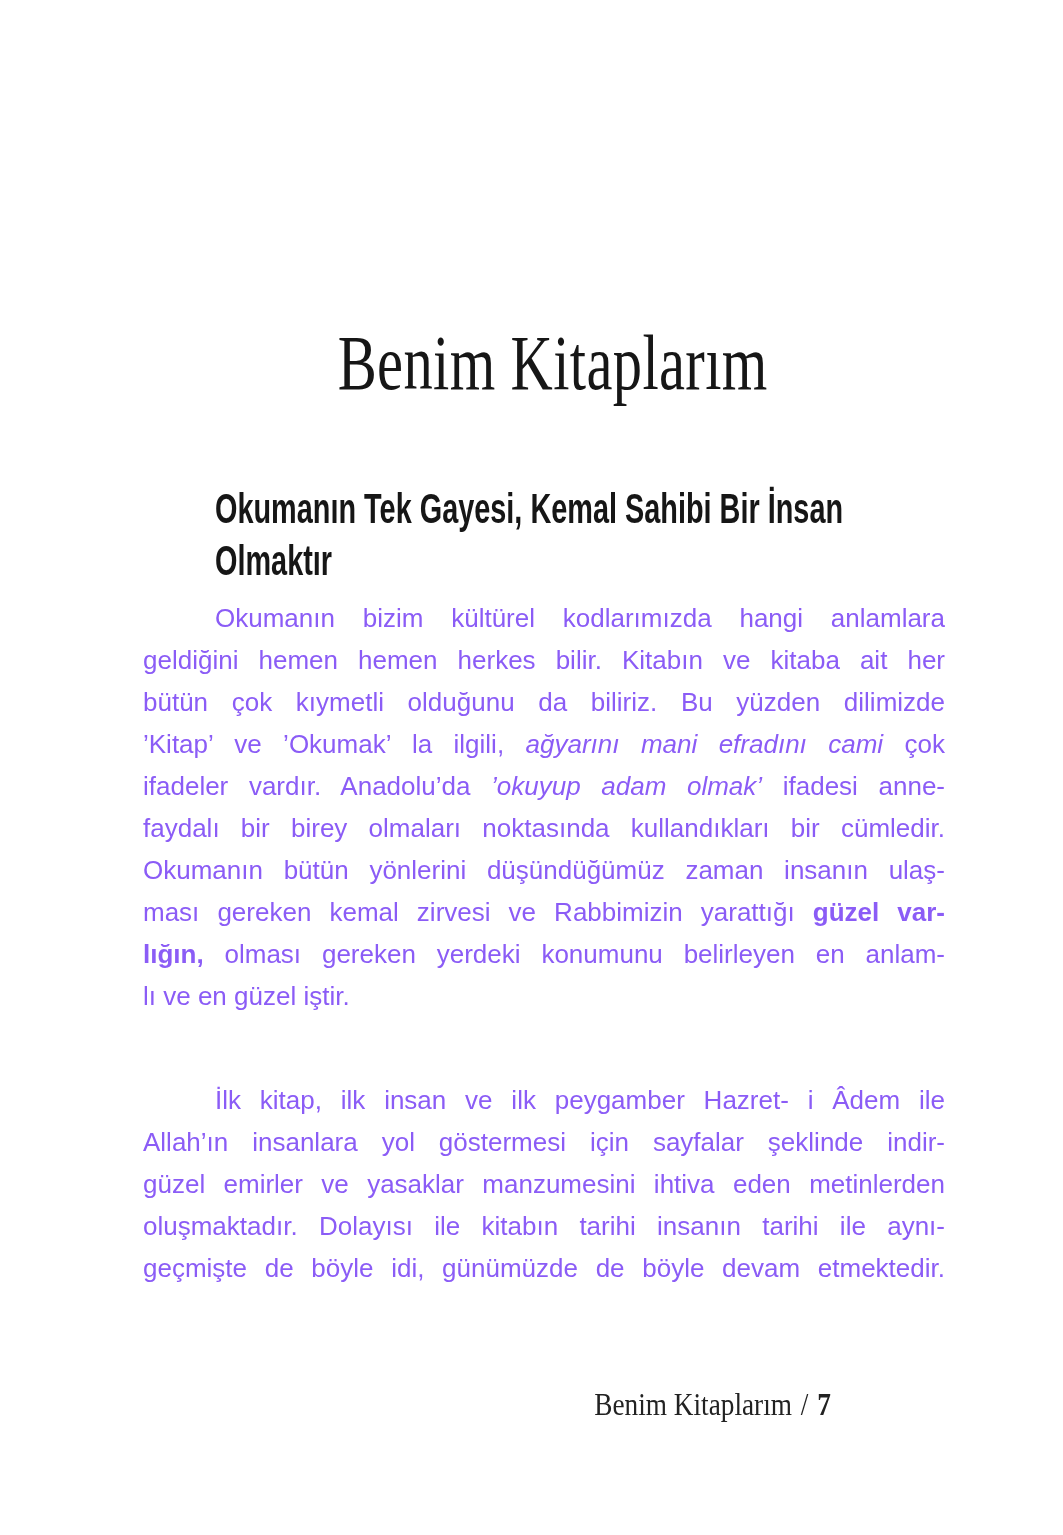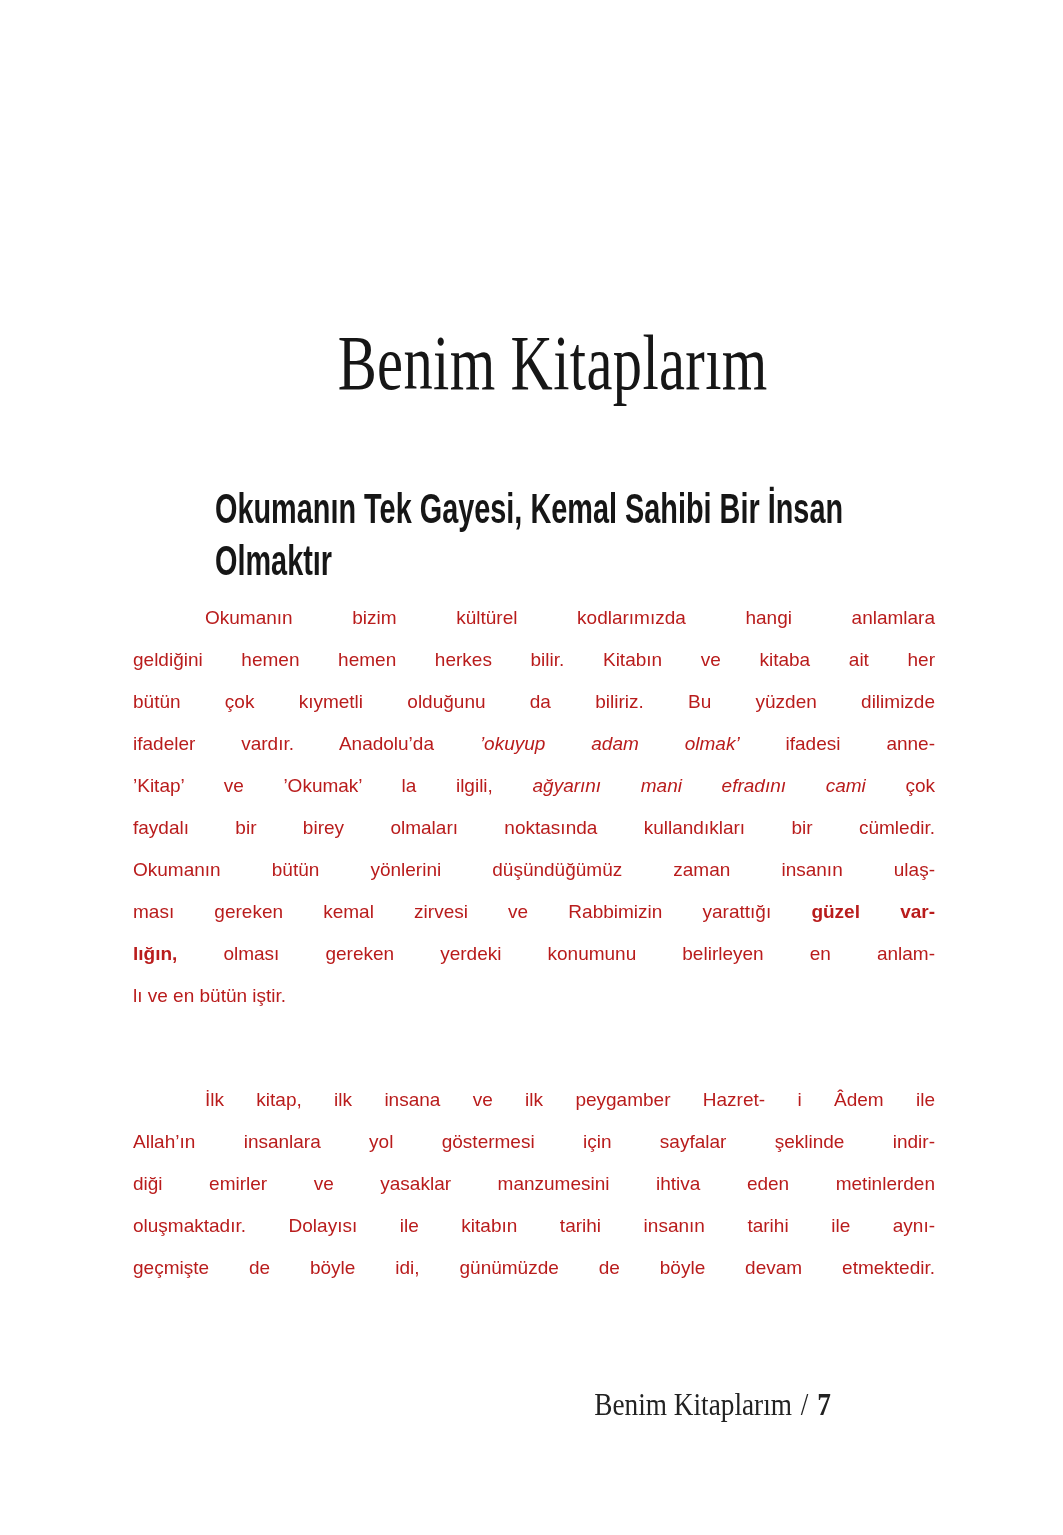--- a/index.html
+++ b/index.html
@@ -35,23 +35,23 @@
   .heading {
     position: absolute; left: 215px; top: 483px;
     font-size: 42px; font-weight: 700; line-height: 52px;
     transform: scaleX(0.687);
     transform-origin: 0 0;
     white-space: nowrap;
     color: #161616;
   }
   
   .para {
-    position: absolute; left: 133px; width: 802px;
-    font-size: 19px; line-height: 42px;
-    color: #b91c1c;
+    position: absolute; left: 143px; width: 802px;
+    font-size: 26px; line-height: 42px;
+    color: #8b5cf6;
   }
   .para-1 { top: 597px; }
   .para-2 { top: 1079px; }
   .line {
     text-align: justify;
     text-align-last: justify;
     white-space: nowrap;
   }
   .line.indent { text-indent: 72px; }
   .line.last { text-align-last: left; }
@@ -81,33 +81,33 @@
 
   <div class="heading">
     <div>Okumanın Tek Gayesi, Kemal Sahibi Bir İnsan</div>
     <div>Olmaktır</div>
   </div>
 
   <div class="para para-1">
     <div class="line indent"><span>Okumanın bizim kültürel kodlarımızda hangi anlamlara</span></div>
     <div class="line"><span>geldiğini hemen hemen herkes bilir. Kitabın ve kitaba ait her</span></div>
     <div class="line"><span>bütün çok kıymetli olduğunu da biliriz. Bu yüzden dilimizde</span></div>
+    <div class="line"><span>’Kitap’ ve ’Okumak’ la ilgili, </span><span class="seg-i">ağyarını mani efradını cami</span><span> çok</span></div>
     <div class="line"><span>ifadeler vardır. Anadolu’da </span><span class="seg-i">’okuyup adam olmak’</span><span> ifadesi anne-</span></div>
-    <div class="line"><span>’Kitap’ ve ’Okumak’ la ilgili, </span><span class="seg-i">ağyarını mani efradını cami</span><span> çok</span></div>
     <div class="line"><span>faydalı bir birey olmaları noktasında kullandıkları bir cümledir.</span></div>
     <div class="line"><span>Okumanın bütün yönlerini düşündüğümüz zaman insanın ulaş-</span></div>
     <div class="line"><span>ması gereken kemal zirvesi ve Rabbimizin yarattığı </span><span class="seg-b">güzel var-</span></div>
     <div class="line"><span class="seg-b">lığın,</span><span> olması gereken yerdeki konumunu belirleyen en anlam-</span></div>
-    <div class="line last"><span>lı ve en bütün iştir.</span></div>
+    <div class="line last"><span>lı ve en güzel iştir.</span></div>
   </div>
 
   <div class="para para-2">
-    <div class="line indent"><span>İlk kitap, ilk insana ve ilk peygamber Hazret- i Âdem ile</span></div>
+    <div class="line indent"><span>İlk kitap, ilk insan ve ilk peygamber Hazret- i Âdem ile</span></div>
     <div class="line"><span>Allah’ın insanlara yol göstermesi için sayfalar şeklinde indir-</span></div>
-    <div class="line"><span>diği emirler ve yasaklar manzumesini ihtiva eden metinlerden</span></div>
+    <div class="line"><span>güzel emirler ve yasaklar manzumesini ihtiva eden metinlerden</span></div>
     <div class="line"><span>oluşmaktadır. Dolayısı ile kitabın tarihi insanın tarihi ile aynı-</span></div>
     <div class="line"><span>geçmişte de böyle idi, günümüzde de böyle devam etmektedir.</span></div>
   </div>
 
   <div class="footer">
     <span>Benim Kitaplarım</span><span class="sep">/</span><span class="pagenum">7</span>
   </div>
 
 </div>
 

